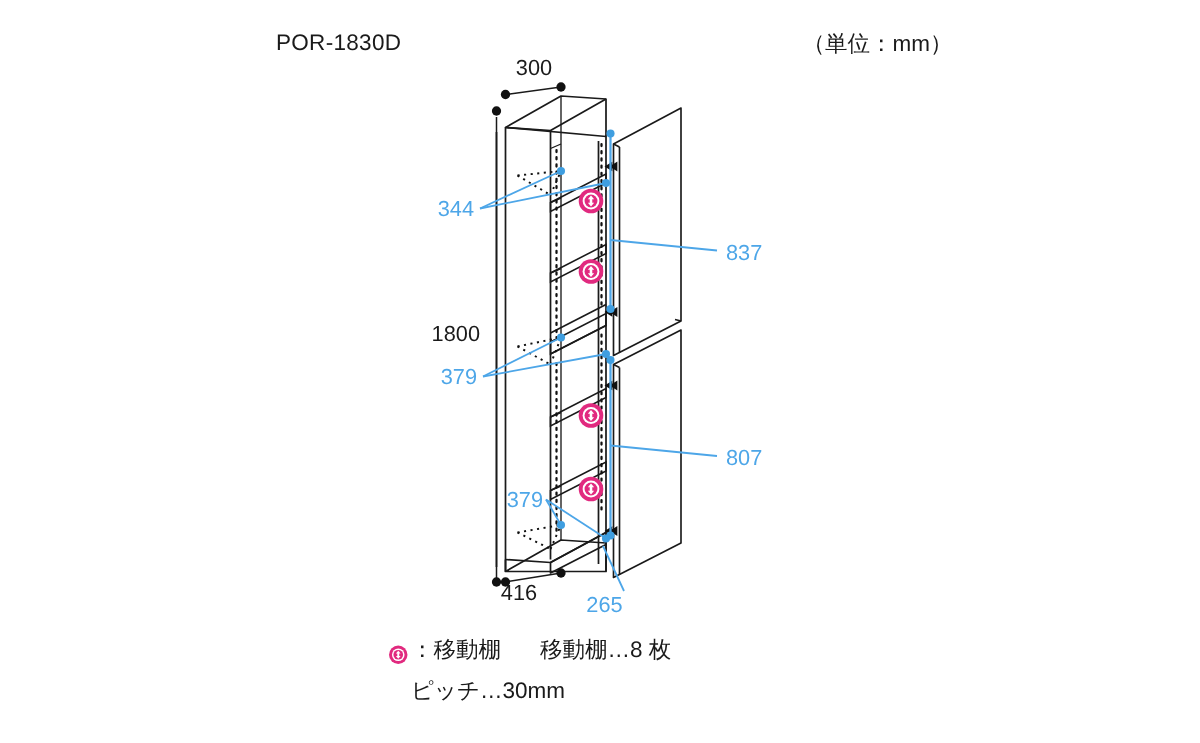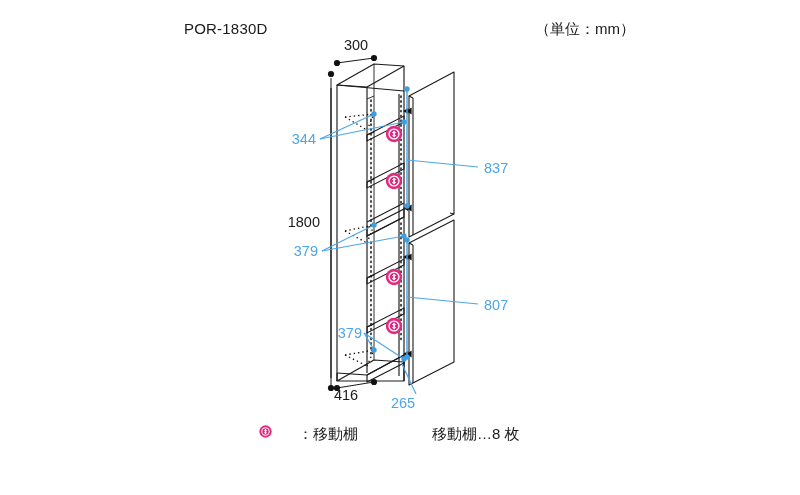--- a/index.html
+++ b/index.html
@@ -43,22 +43,22 @@
     position: absolute;
     left: 258px;
     top: 420px;
     font-size: 15px;
     color: #1a1a1a;
     line-height: 27px;
     white-space: nowrap;
   }
   .legend-row {
     display: flex;
-    white-space: nowrap;
-    gap: 24px;
+    align-items: center;
+    white-space: nowrap;
   }
   .legend-ico {
     display: inline-block;
     width: 15px;
     height: 15px;
     margin-right: 1px;
     flex: 0 0 auto;
   }
   .gap-a { display: inline-block; width: 26px; }
   .gap-b { display: inline-block; width: 16px; }
@@ -252,14 +252,15 @@
         <circle cx="10" cy="10" r="4.3" fill="#e12a7f"></circle>
         <path d="M10,6.4 L12.1,8.9 L10.85,8.9 L10.85,11.1 L12.1,11.1 L10,13.6 L7.9,11.1 L9.15,11.1 L9.15,8.9 L7.9,8.9 Z" fill="#ffffff"></path>
       </svg>
     </span>
     <span>：移動棚</span>
     <span class="gap-a"></span>
     <span>移動棚…8 枚</span>
   </div>
   <div class="legend-row">
     <span class="gap-b"></span>
+    <span>ピッチ…30mm</span>
   </div>
 </div>
 
 </body></html>

